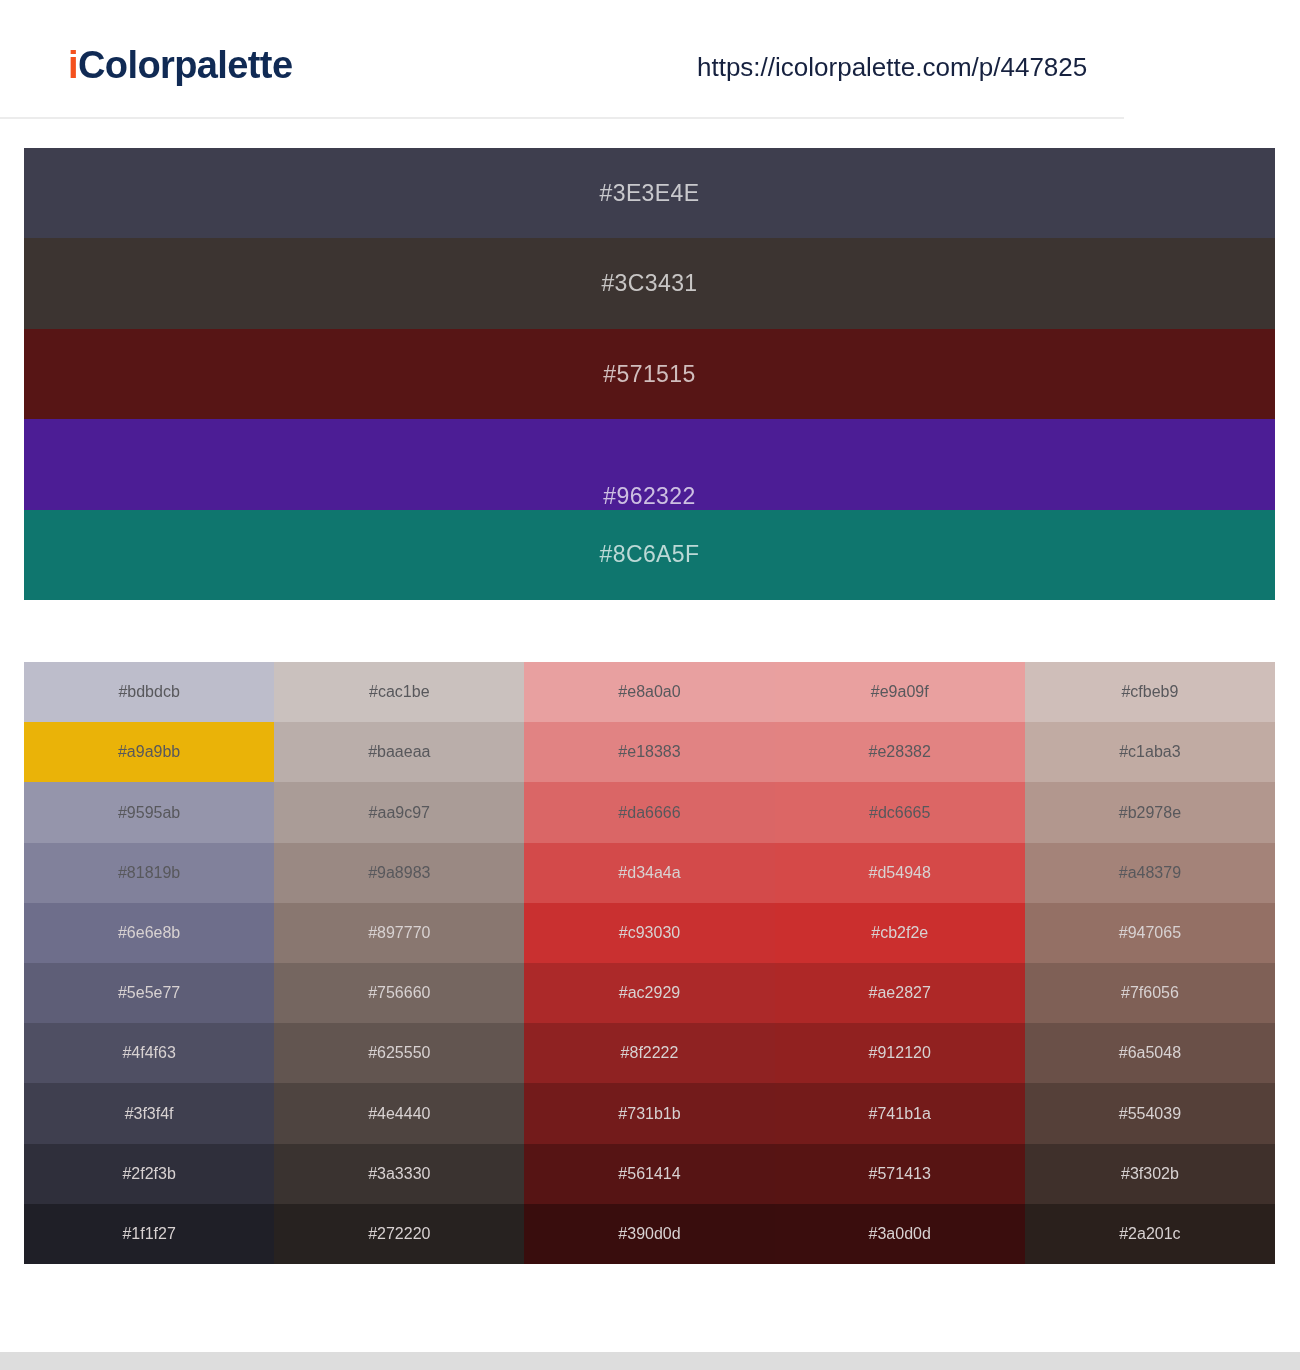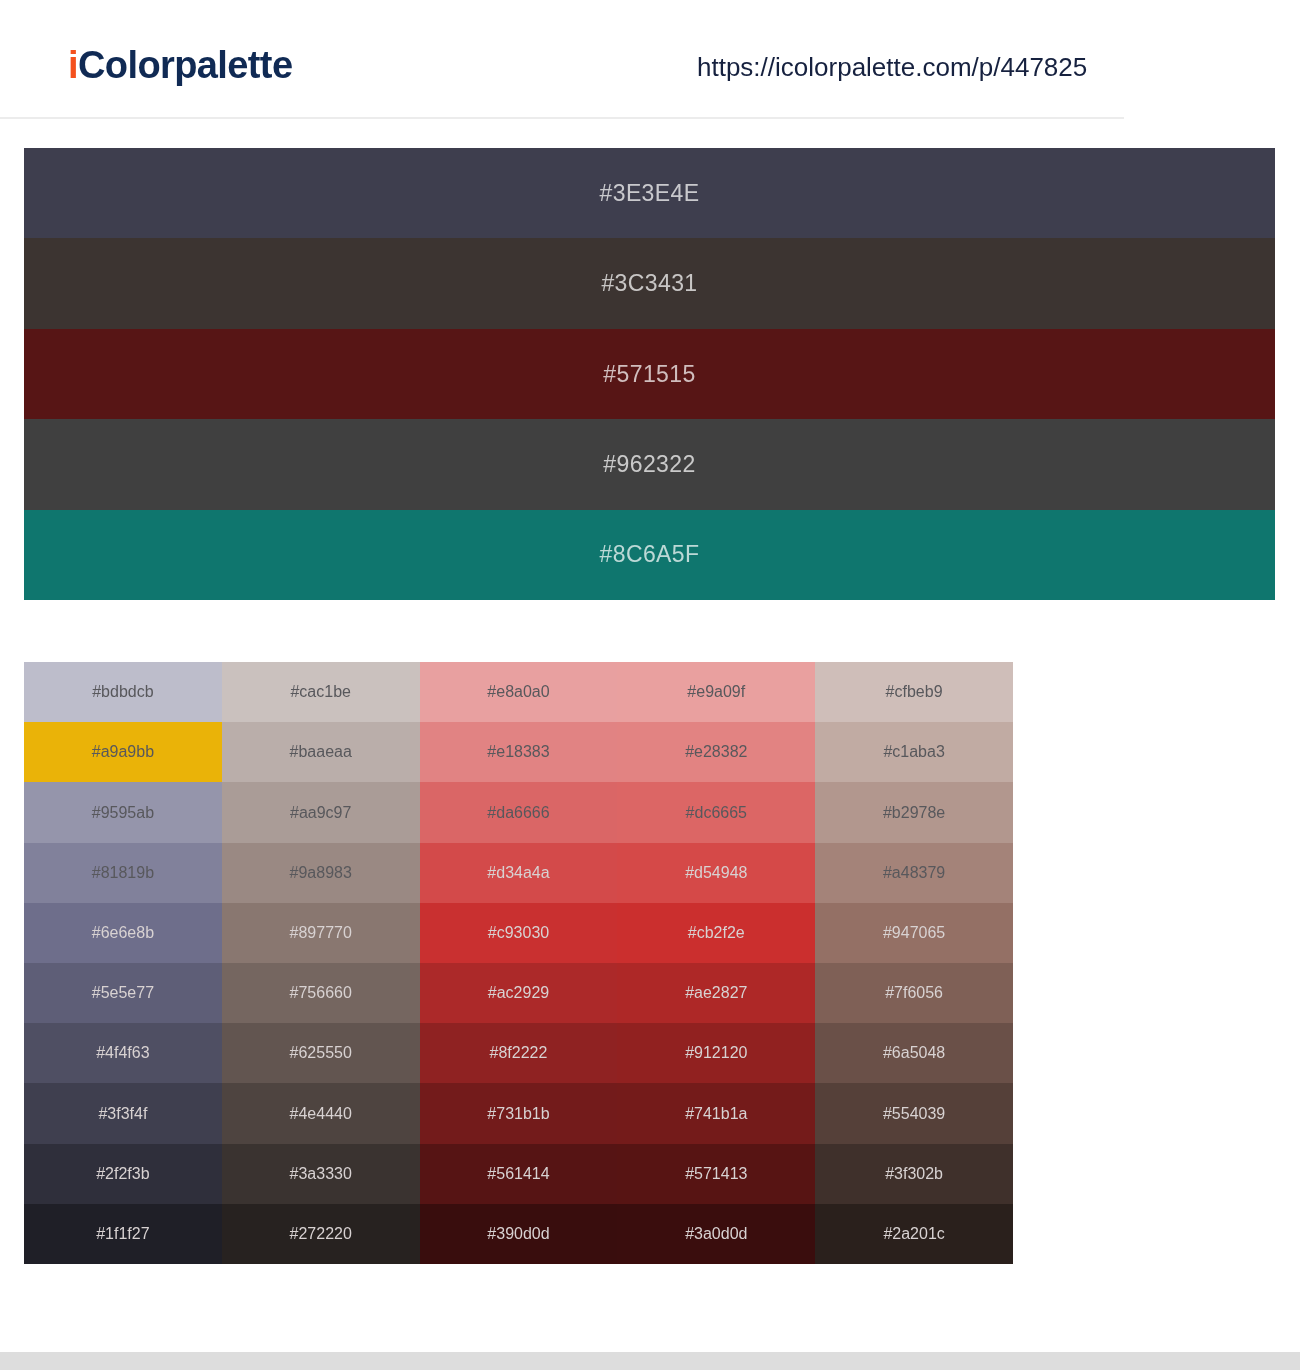--- a/index.html
+++ b/index.html
@@ -74,21 +74,21 @@
     letter-spacing: 0.4px;
     color: rgba(255,255,255,0.72);
     white-space: nowrap;
   }
 
   
   .shade-grid {
     position: absolute;
     left: 24px;
     top: 662px;
-    width: 989px;
+    width: 1251px;
     height: 602px;
     display: flex;
     flex-direction: column;
   }
   .shade-row {
     flex: 1 1 0;
     display: flex;
   }
   .shade-cell {
     flex: 1 1 0;
@@ -126,21 +126,21 @@
   <div class="swatch-strip">
       <div class="swatch" style="background: rgb(62, 62, 78);">
         <span class="swatch-label">#3E3E4E</span>
       </div>
       <div class="swatch" style="background: rgb(60, 52, 49);">
         <span class="swatch-label">#3C3431</span>
       </div>
       <div class="swatch" style="background: rgb(87, 21, 21);">
         <span class="swatch-label">#571515</span>
       </div>
-      <div class="swatch" style="background: #404040;">
+      <div class="swatch" style="background: #4c1d95; align-items: flex-end;">
         <span class="swatch-label">#962322</span>
       </div>
       <div class="swatch" style="background: #0f766e;">
         <span class="swatch-label">#8C6A5F</span>
       </div>
     </div>
 
   <div class="shade-grid">
       <div class="shade-row">
         <div class="shade-cell dark-text" style="background: rgb(189, 189, 203);">#bdbdcb</div>

